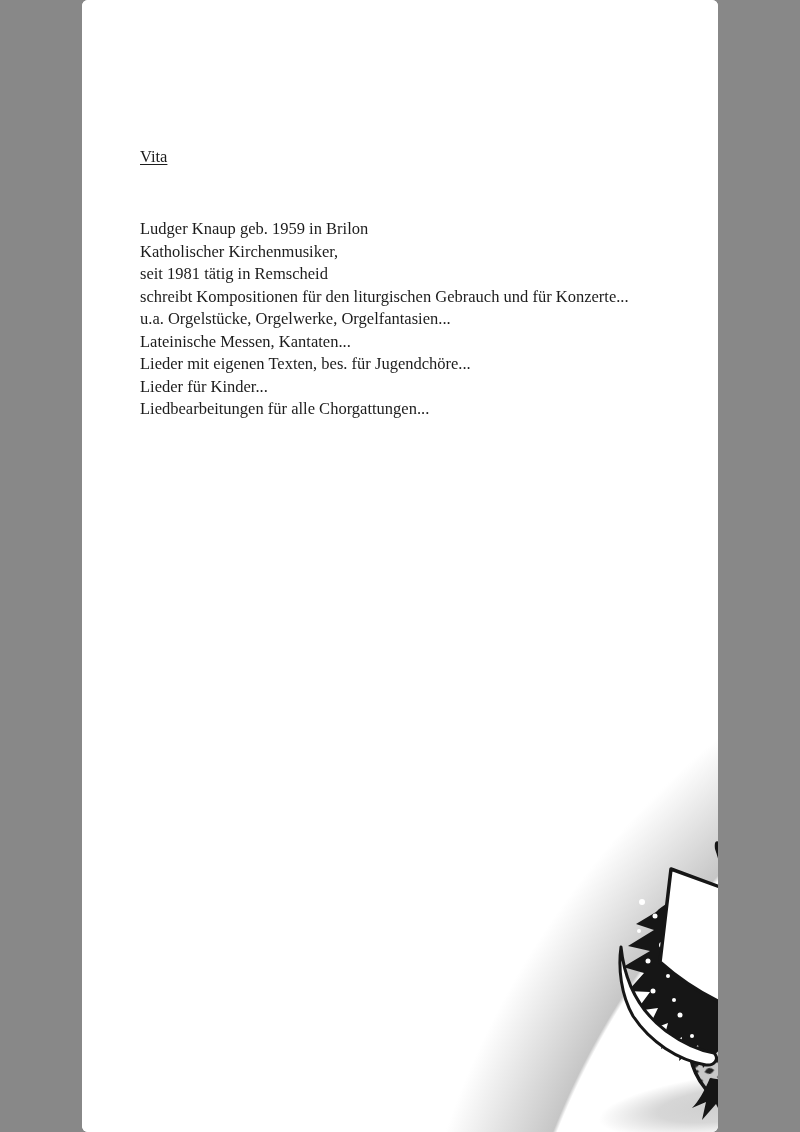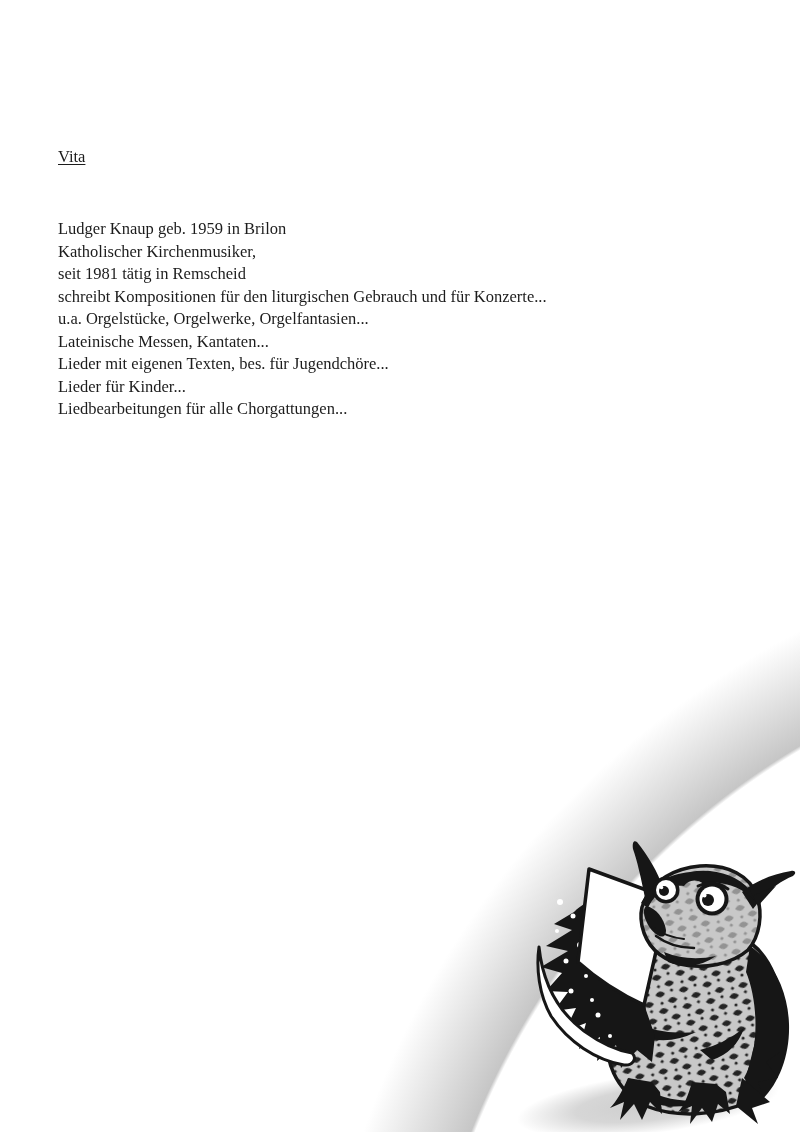--- a/index.html
+++ b/index.html
@@ -1,23 +1,24 @@
 <!DOCTYPE html>
 <html><head>
 <meta charset="utf-8">
 <style>
   html,body{margin:0;padding:0;background:#888;}
   .page{
     position:relative;
-    width:800px;height:1132px;
+    width:636px;height:1132px;
     margin:0 auto;
     background:#ffffff;
     overflow:hidden;
     font-family:"Liberation Serif","DejaVu Serif",serif;
     color:#1c1c1c;
+    border-radius:6px;
   }
   .decor{
     position:absolute;left:0;top:0;width:800px;height:1132px;
     pointer-events:none;
   }
   .page-title{
     position:absolute;left:58px;top:146px;
     font-size:16.5px;line-height:22px;
     text-decoration:underline;
     text-underline-offset:2px;

